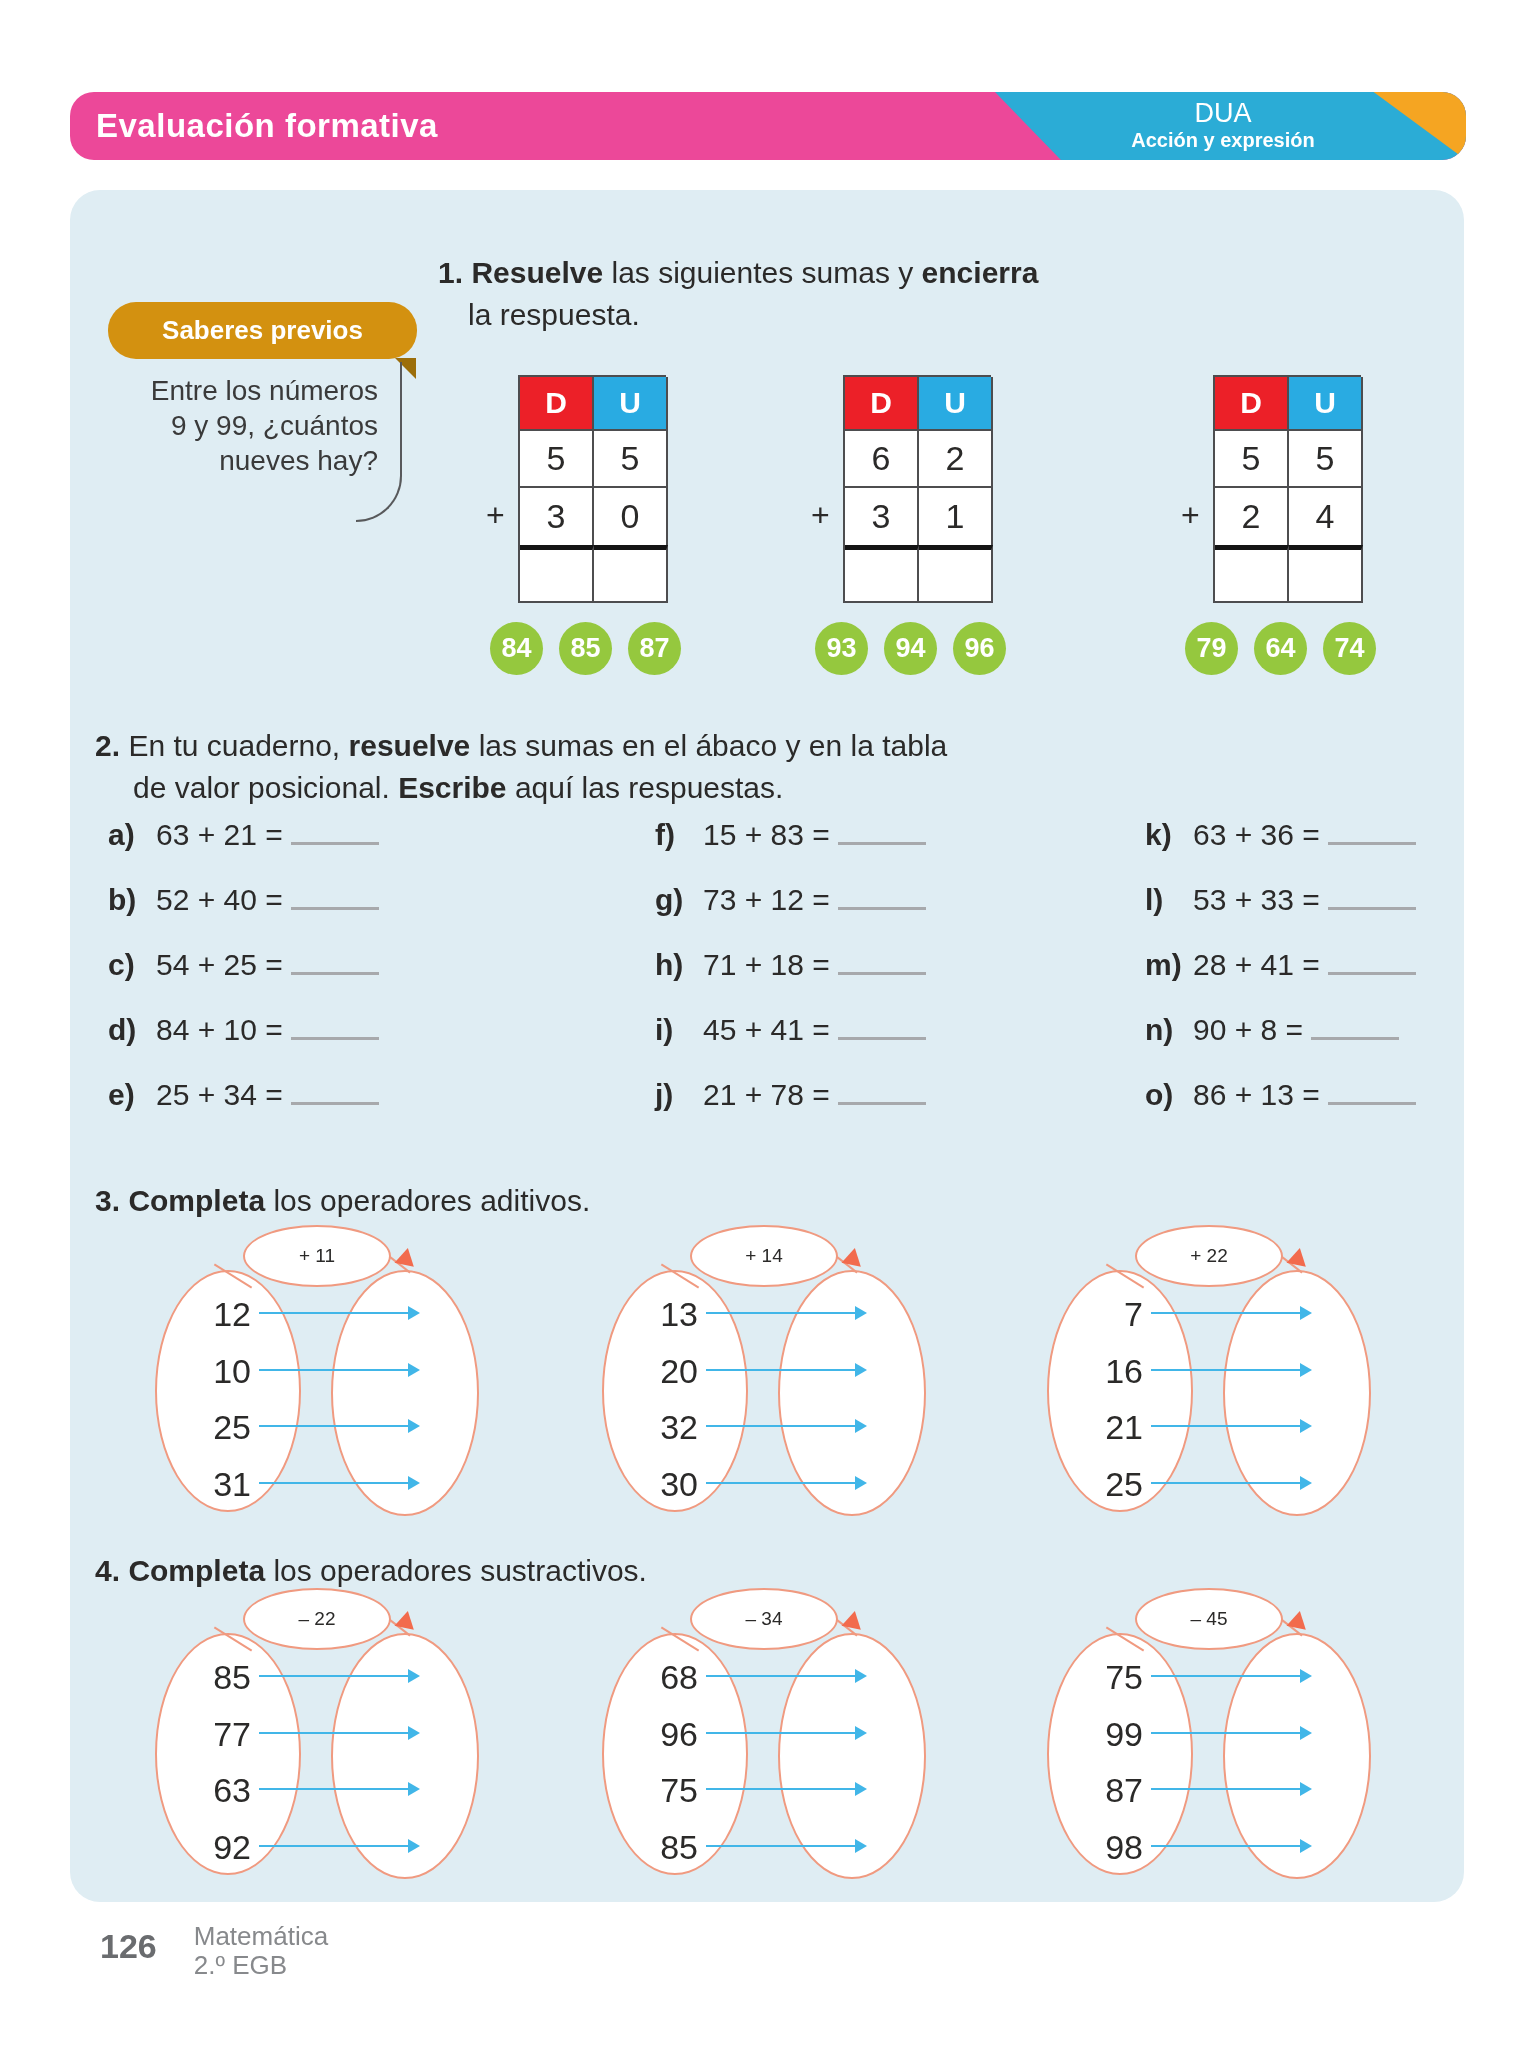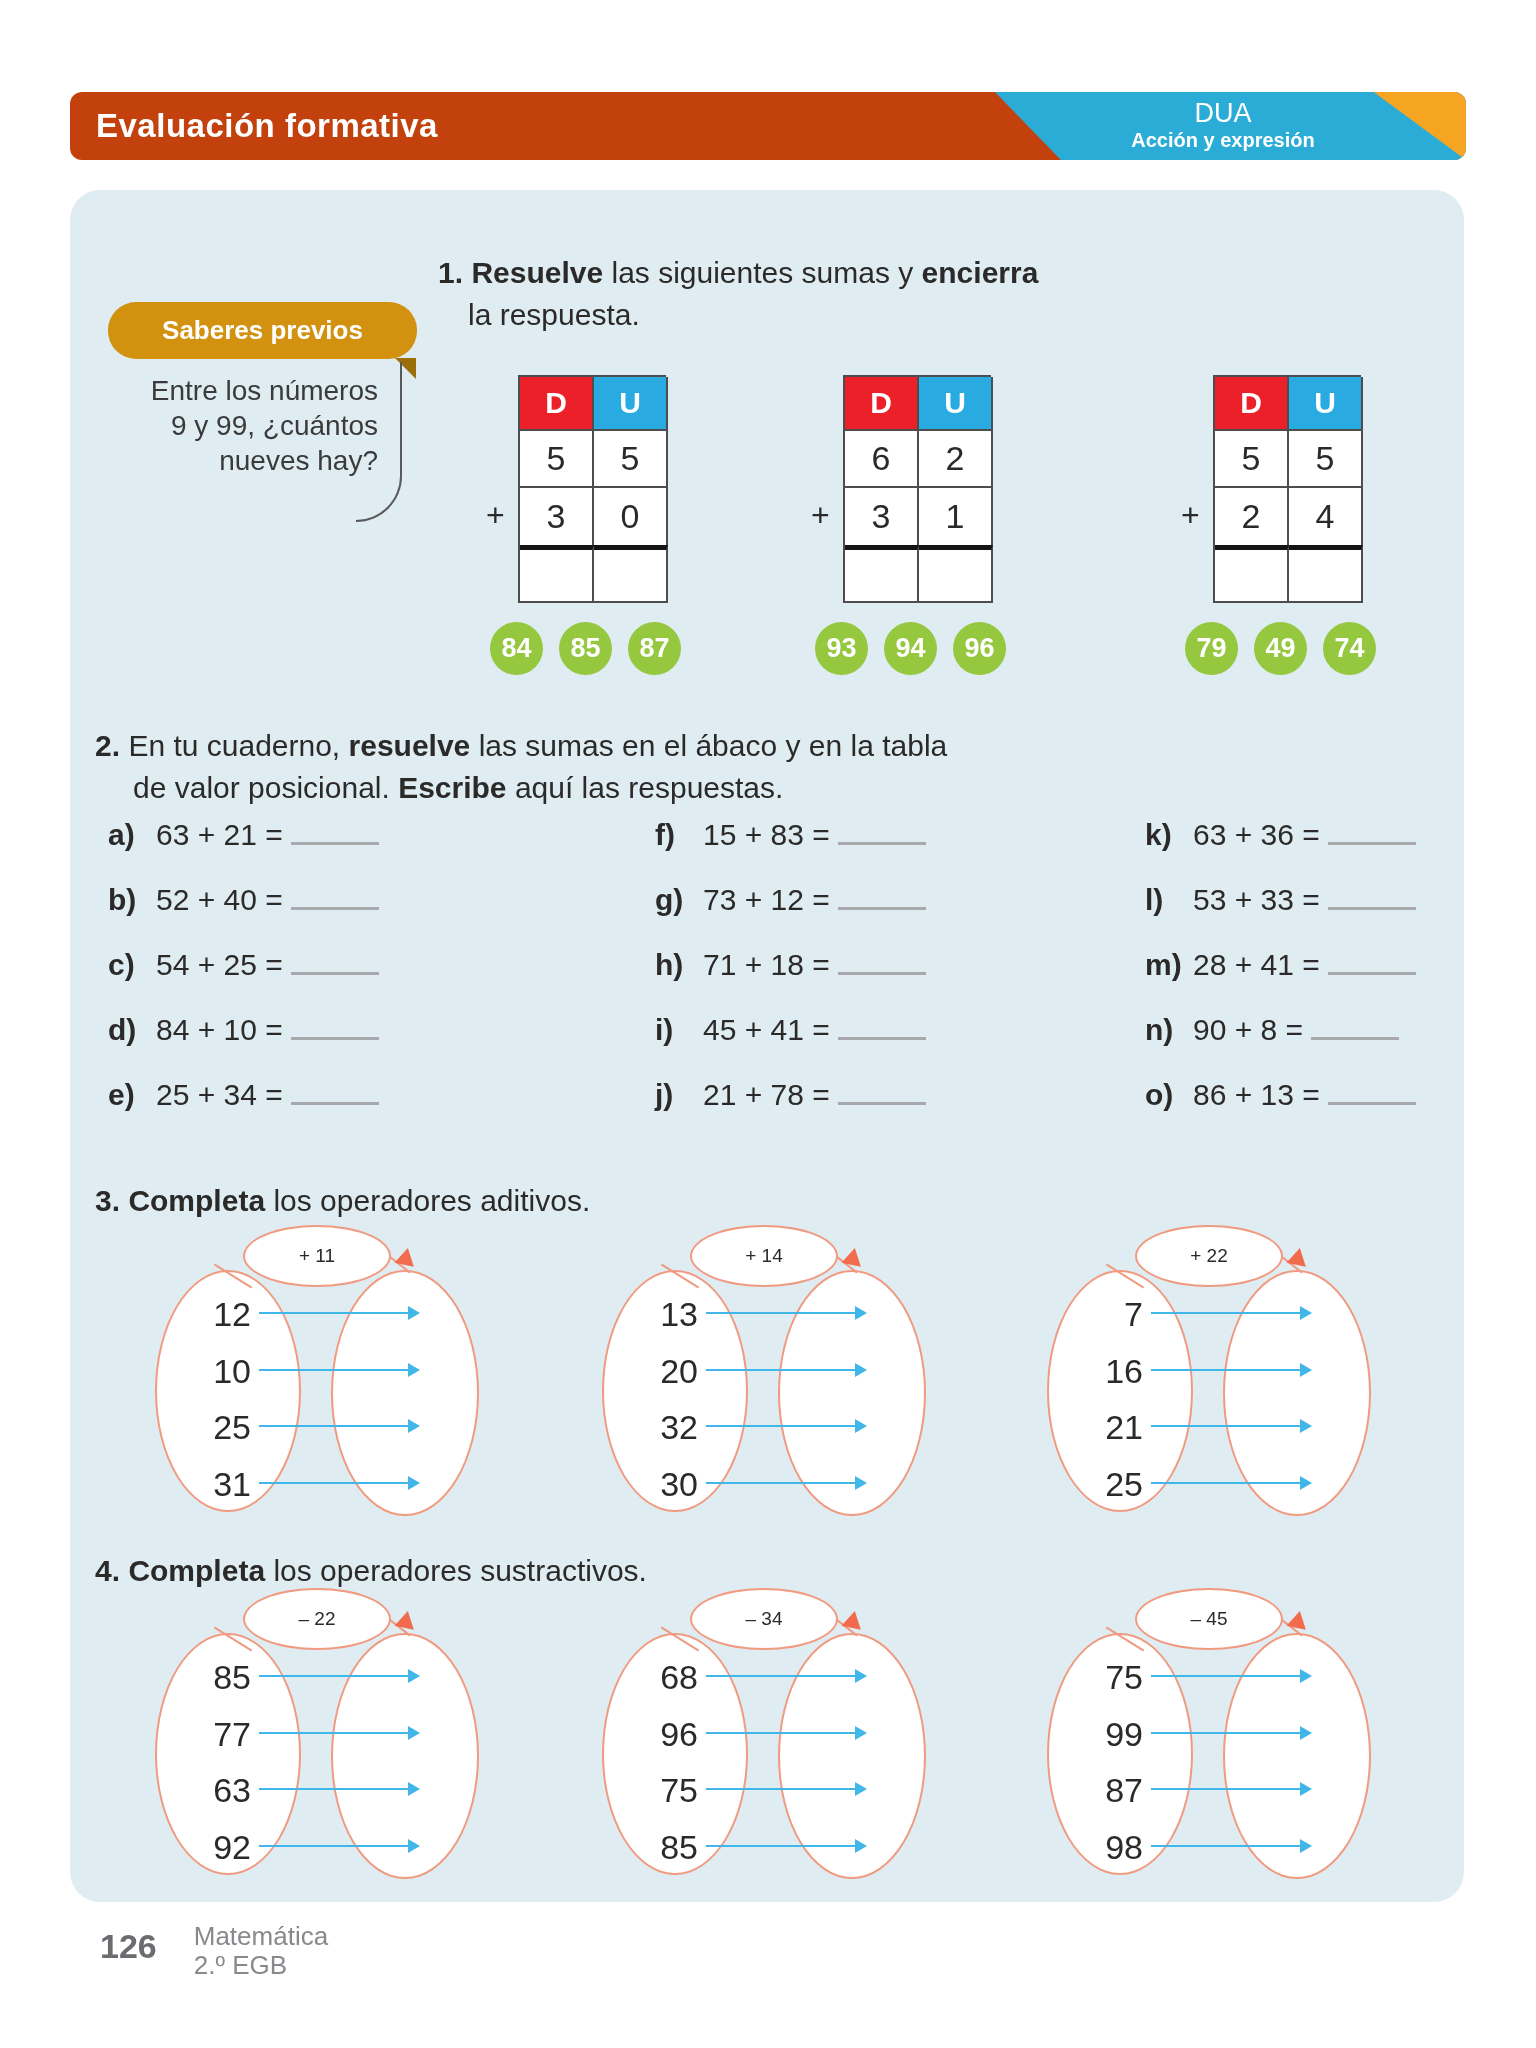--- a/index.html
+++ b/index.html
@@ -1,21 +1,21 @@
 <!DOCTYPE html>
 <html><head>
 <meta charset="utf-8">
 <style>
   * { margin:0; padding:0; box-sizing:border-box; }
   body { background:#ffffff; font-family:"Liberation Sans", sans-serif; color:#2b2a29; }
   .page { position:relative; width:1536px; height:2048px; background:#ffffff; overflow:hidden; }
 
   
   .banner { position:absolute; left:70px; top:92px; width:1396px; height:68px;
-            background:#c2410c; border-radius:12px; overflow:hidden; display:flex; align-items:center; }
+            background:#ec4899; border-radius:24px; overflow:hidden; display:flex; align-items:center; }
   .banner-light { position:absolute; right:0; top:0; bottom:0; width:471px; background:#2bacd6;
                   clip-path:polygon(0 0, 100% 0, 100% 100%, 14% 100%); }
   .banner-orange { position:absolute; right:0; top:0; width:105px; height:68px; background:#f5a522;
                    clip-path:polygon(12% 0, 100% 0, 100% 100%); }
   .banner-title { position:relative; margin-left:26px; font-size:33px; font-weight:bold; color:#ffffff; letter-spacing:0.5px; }
   .dua-block { position:absolute; right:118px; top:6px; width:250px; text-align:center; color:#ffffff; }
   .dua-title { font-size:27px; font-weight:normal; line-height:30px; }
   .dua-sub { font-size:20px; font-weight:bold; line-height:24px; }
 
   
@@ -172,21 +172,21 @@
         <div class="pv-cell pv-head pv-u">U</div>
         <div class="pv-cell">5</div>
         <div class="pv-cell">5</div>
         <div class="pv-cell pv-row2">2</div>
         <div class="pv-cell pv-row2">4</div>
         <div class="pv-cell pv-answer"></div>
         <div class="pv-cell pv-answer"></div>
       </div>
       <div class="circles">
         <div class="circle">79</div>
-        <div class="circle">49</div>
+        <div class="circle">64</div>
         <div class="circle">74</div>
       </div>
     </div>
 
     <div class="ex-heading ex2-inst">
       <div><span class="bold">2.</span> <span>En tu cuaderno, </span><span class="bold">resuelve</span><span> las sumas en el ábaco y en la tabla</span></div>
       <div class="ex2-line2"><span>de valor posicional. </span><span class="bold">Escribe</span><span> aquí las respuestas.</span></div>
     </div>
 
     <div class="sum-col" style="left:38px">

